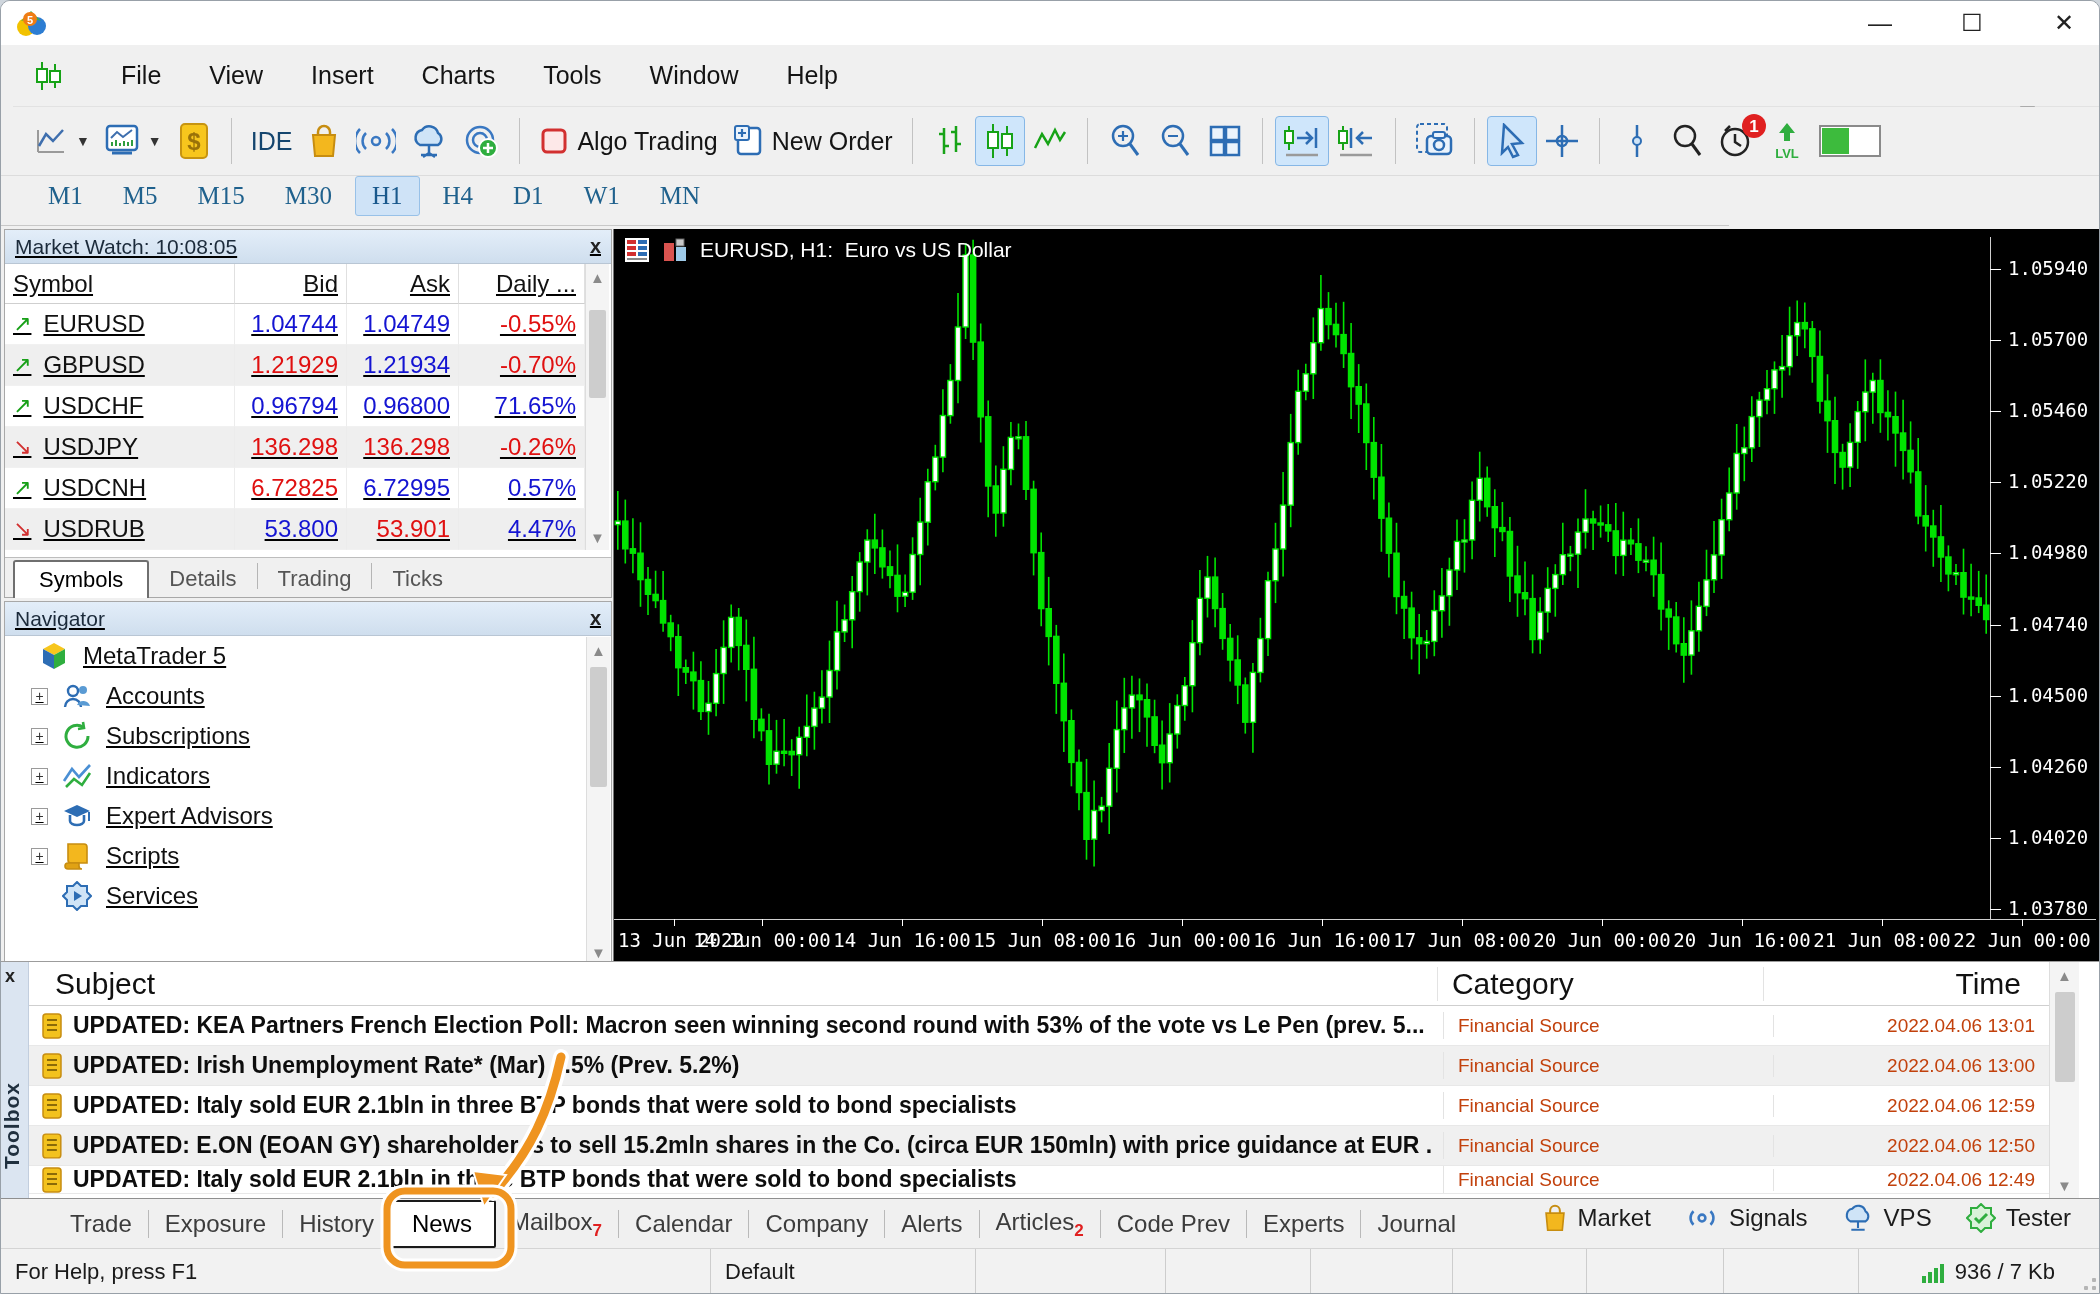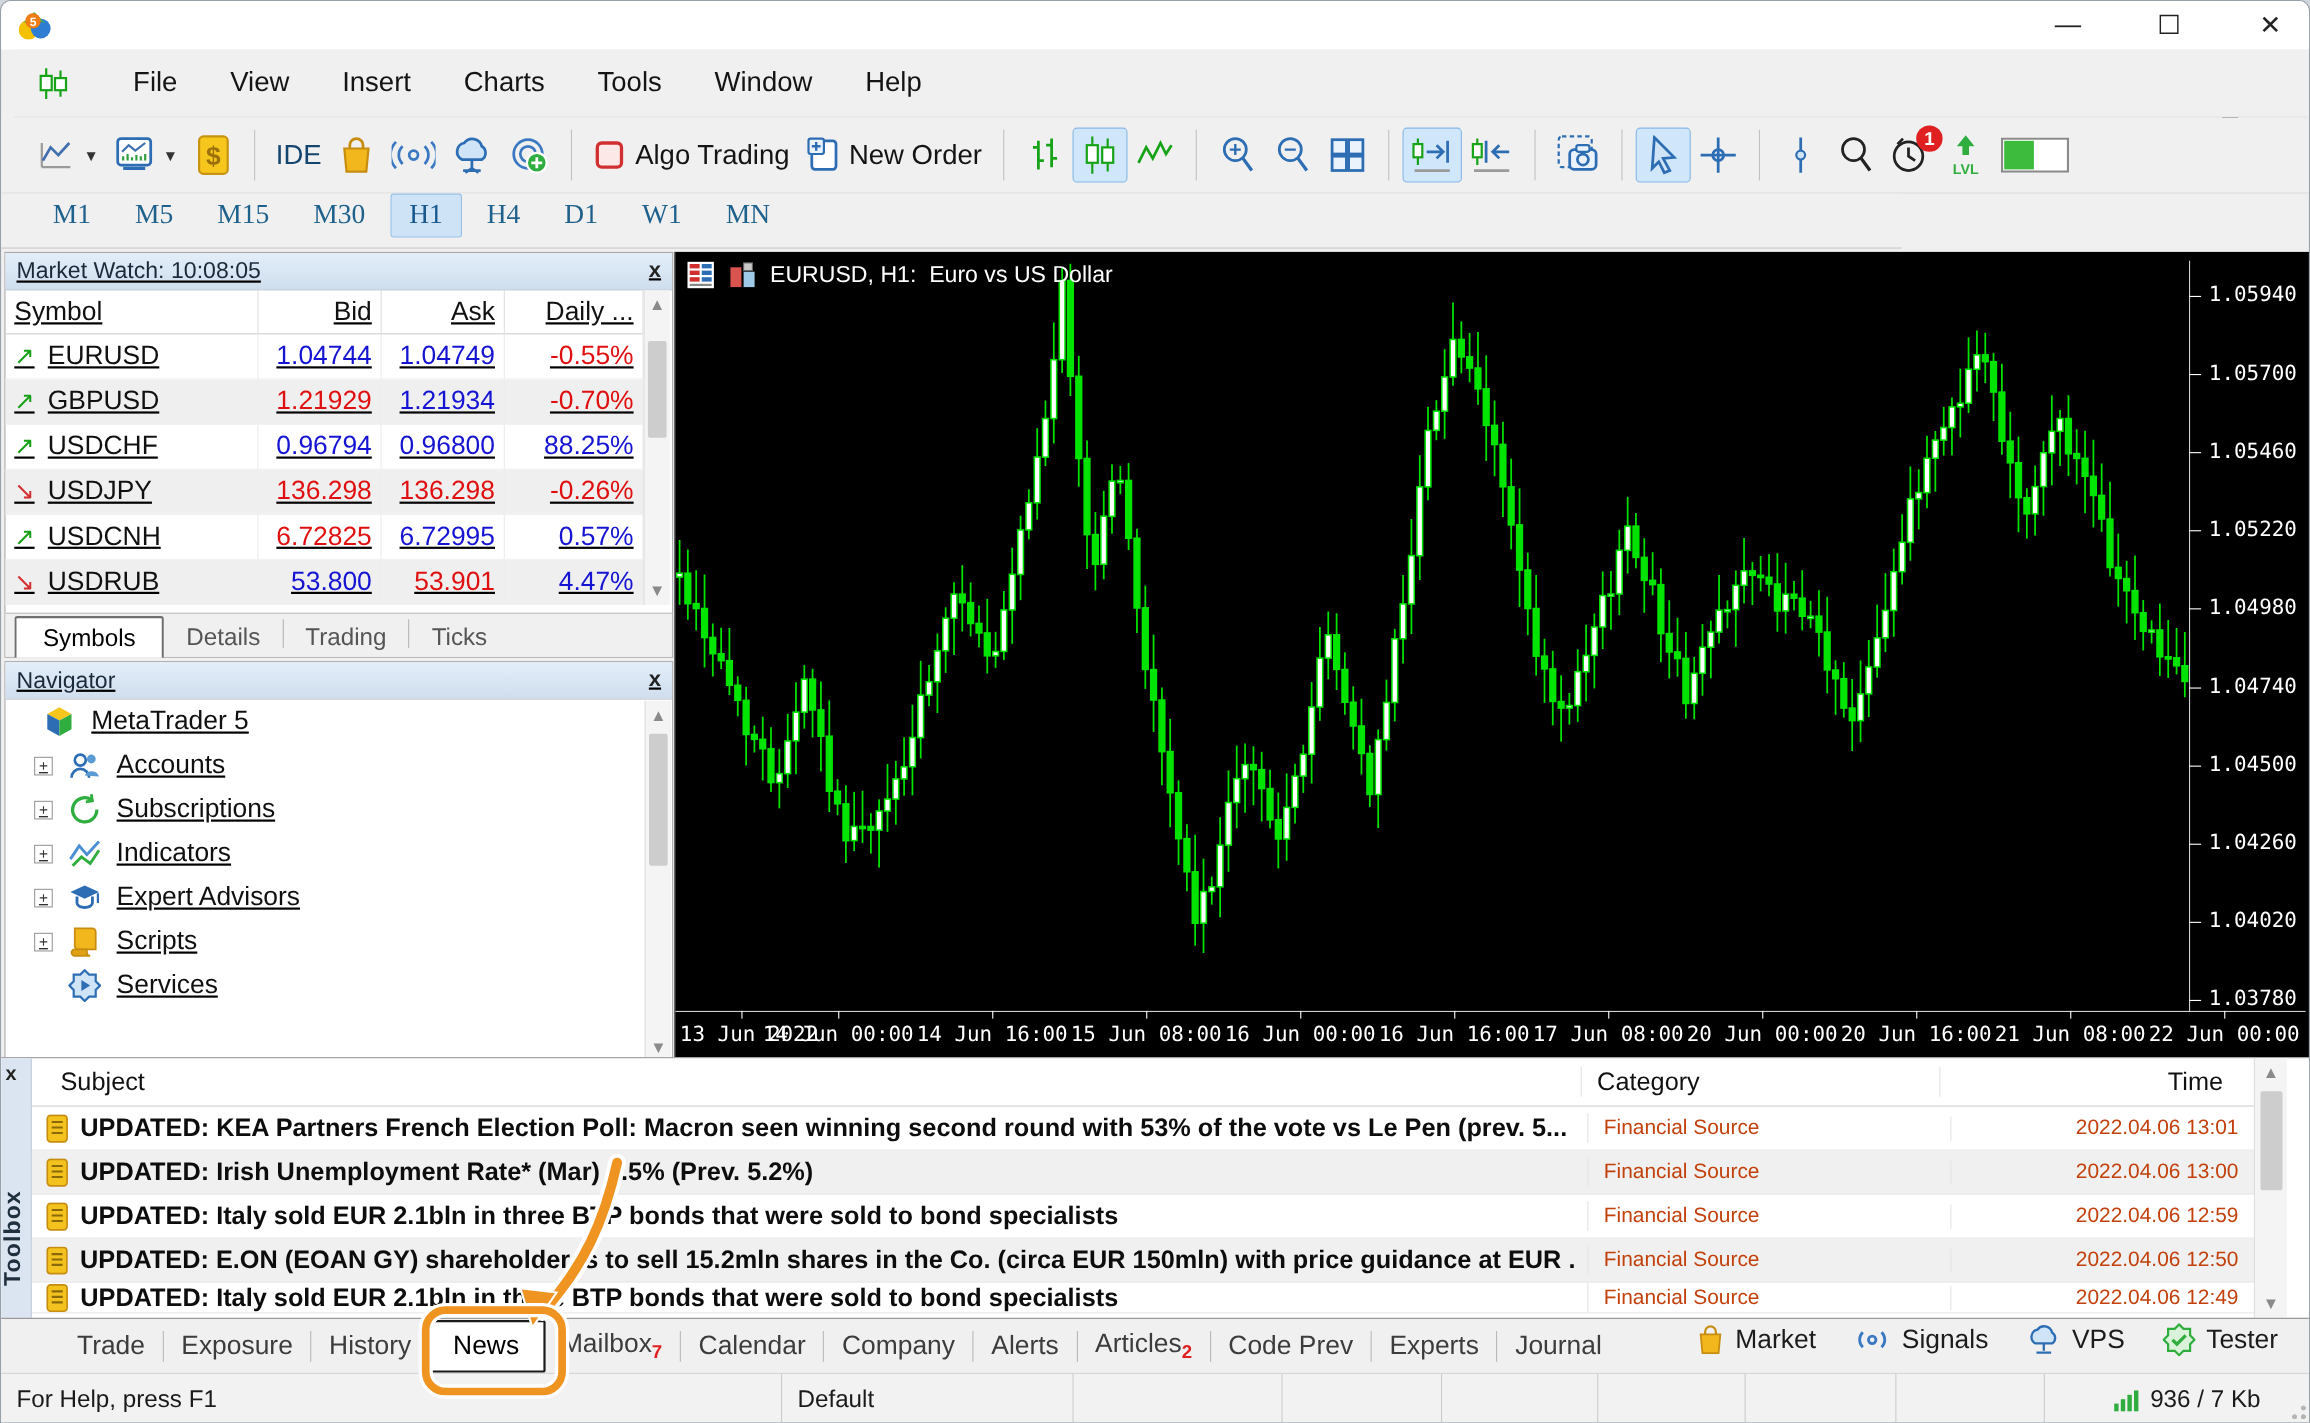--- a/index.html
+++ b/index.html
@@ -98,21 +98,21 @@
   .dtick{position:absolute;top:690px;width:1px;height:7px;background:#fff;}
   .dlabel{position:absolute;top:700px;color:#fff;font:19px "DejaVu Sans Mono",monospace;white-space:nowrap;}
 
   
   #toolbox{left:0;top:960px;width:2100px;height:287px;background:#fff;border-top:1px solid #9c9c9c;}
   #tbx-strip{left:0;top:0;width:28px;height:287px;background:#dbe5f1;border-right:1px solid #c2cede;}
   #tbx-close{position:absolute;left:4px;top:4px;font-size:18px;font-weight:bold;color:#222;}
   #tbx-vlabel{position:absolute;left:-1px;top:120px;writing-mode:vertical-rl;transform:rotate(180deg);
               font-size:21px;font-weight:bold;color:#20303f;letter-spacing:1px;}
   .news-grid{position:absolute;left:28px;top:0;width:2020px;}
-  .news-h{height:44px;display:flex;align-items:center;font-size:23px;color:#111;
+  .news-h{height:44px;display:flex;align-items:center;font-size:30px;color:#111;
           border-bottom:1px solid #cfcfcf;padding:0 14px;}
   .news-row{height:40px;display:flex;align-items:center;border-bottom:1px solid #e8e8e8;}
   .news-row:nth-child(odd){background:#f0f0f0;}
   .col-subj{width:1415px;display:flex;align-items:center;gap:10px;padding:0 12px;
             border-right:1px solid #e3e3e3;overflow:hidden;}
   .col-cat{width:330px;padding:0 14px;border-right:1px solid #e3e3e3;}
   .col-time{width:275px;padding:0 14px;text-align:right;}
   .news-txt{font-size:23px;font-weight:bold;color:#0d0d0d;white-space:nowrap;overflow:hidden;}
   .cat-txt,.time-txt{font-size:19px;font-weight:normal;color:#c2410c;white-space:nowrap;}
   #news-scroll{left:2048px;top:0;width:30px;height:236px;background:#f4f4f4;border-left:1px solid #ddd;}
@@ -419,21 +419,21 @@
         <div class="mw-c mw-num c-up">1.21934</div>
         <div class="mw-c mw-num c-down">-0.70%</div>
       </div>
       <div class="mw-row">
         <div class="mw-c mw-sym">
             <span class="mw-arrow c-g">↗</span>
             <span>USDCHF</span>
           </div>
         <div class="mw-c mw-num c-up">0.96794</div>
         <div class="mw-c mw-num c-up">0.96800</div>
-        <div class="mw-c mw-num c-up">88.25%</div>
+        <div class="mw-c mw-num c-up">71.65%</div>
       </div>
       <div class="mw-row">
         <div class="mw-c mw-sym">
             <span class="mw-arrow c-r">↘</span>
             <span>USDJPY</span>
           </div>
         <div class="mw-c mw-num c-down">136.298</div>
         <div class="mw-c mw-num c-down">136.298</div>
         <div class="mw-c mw-num c-down">-0.26%</div>
       </div>

